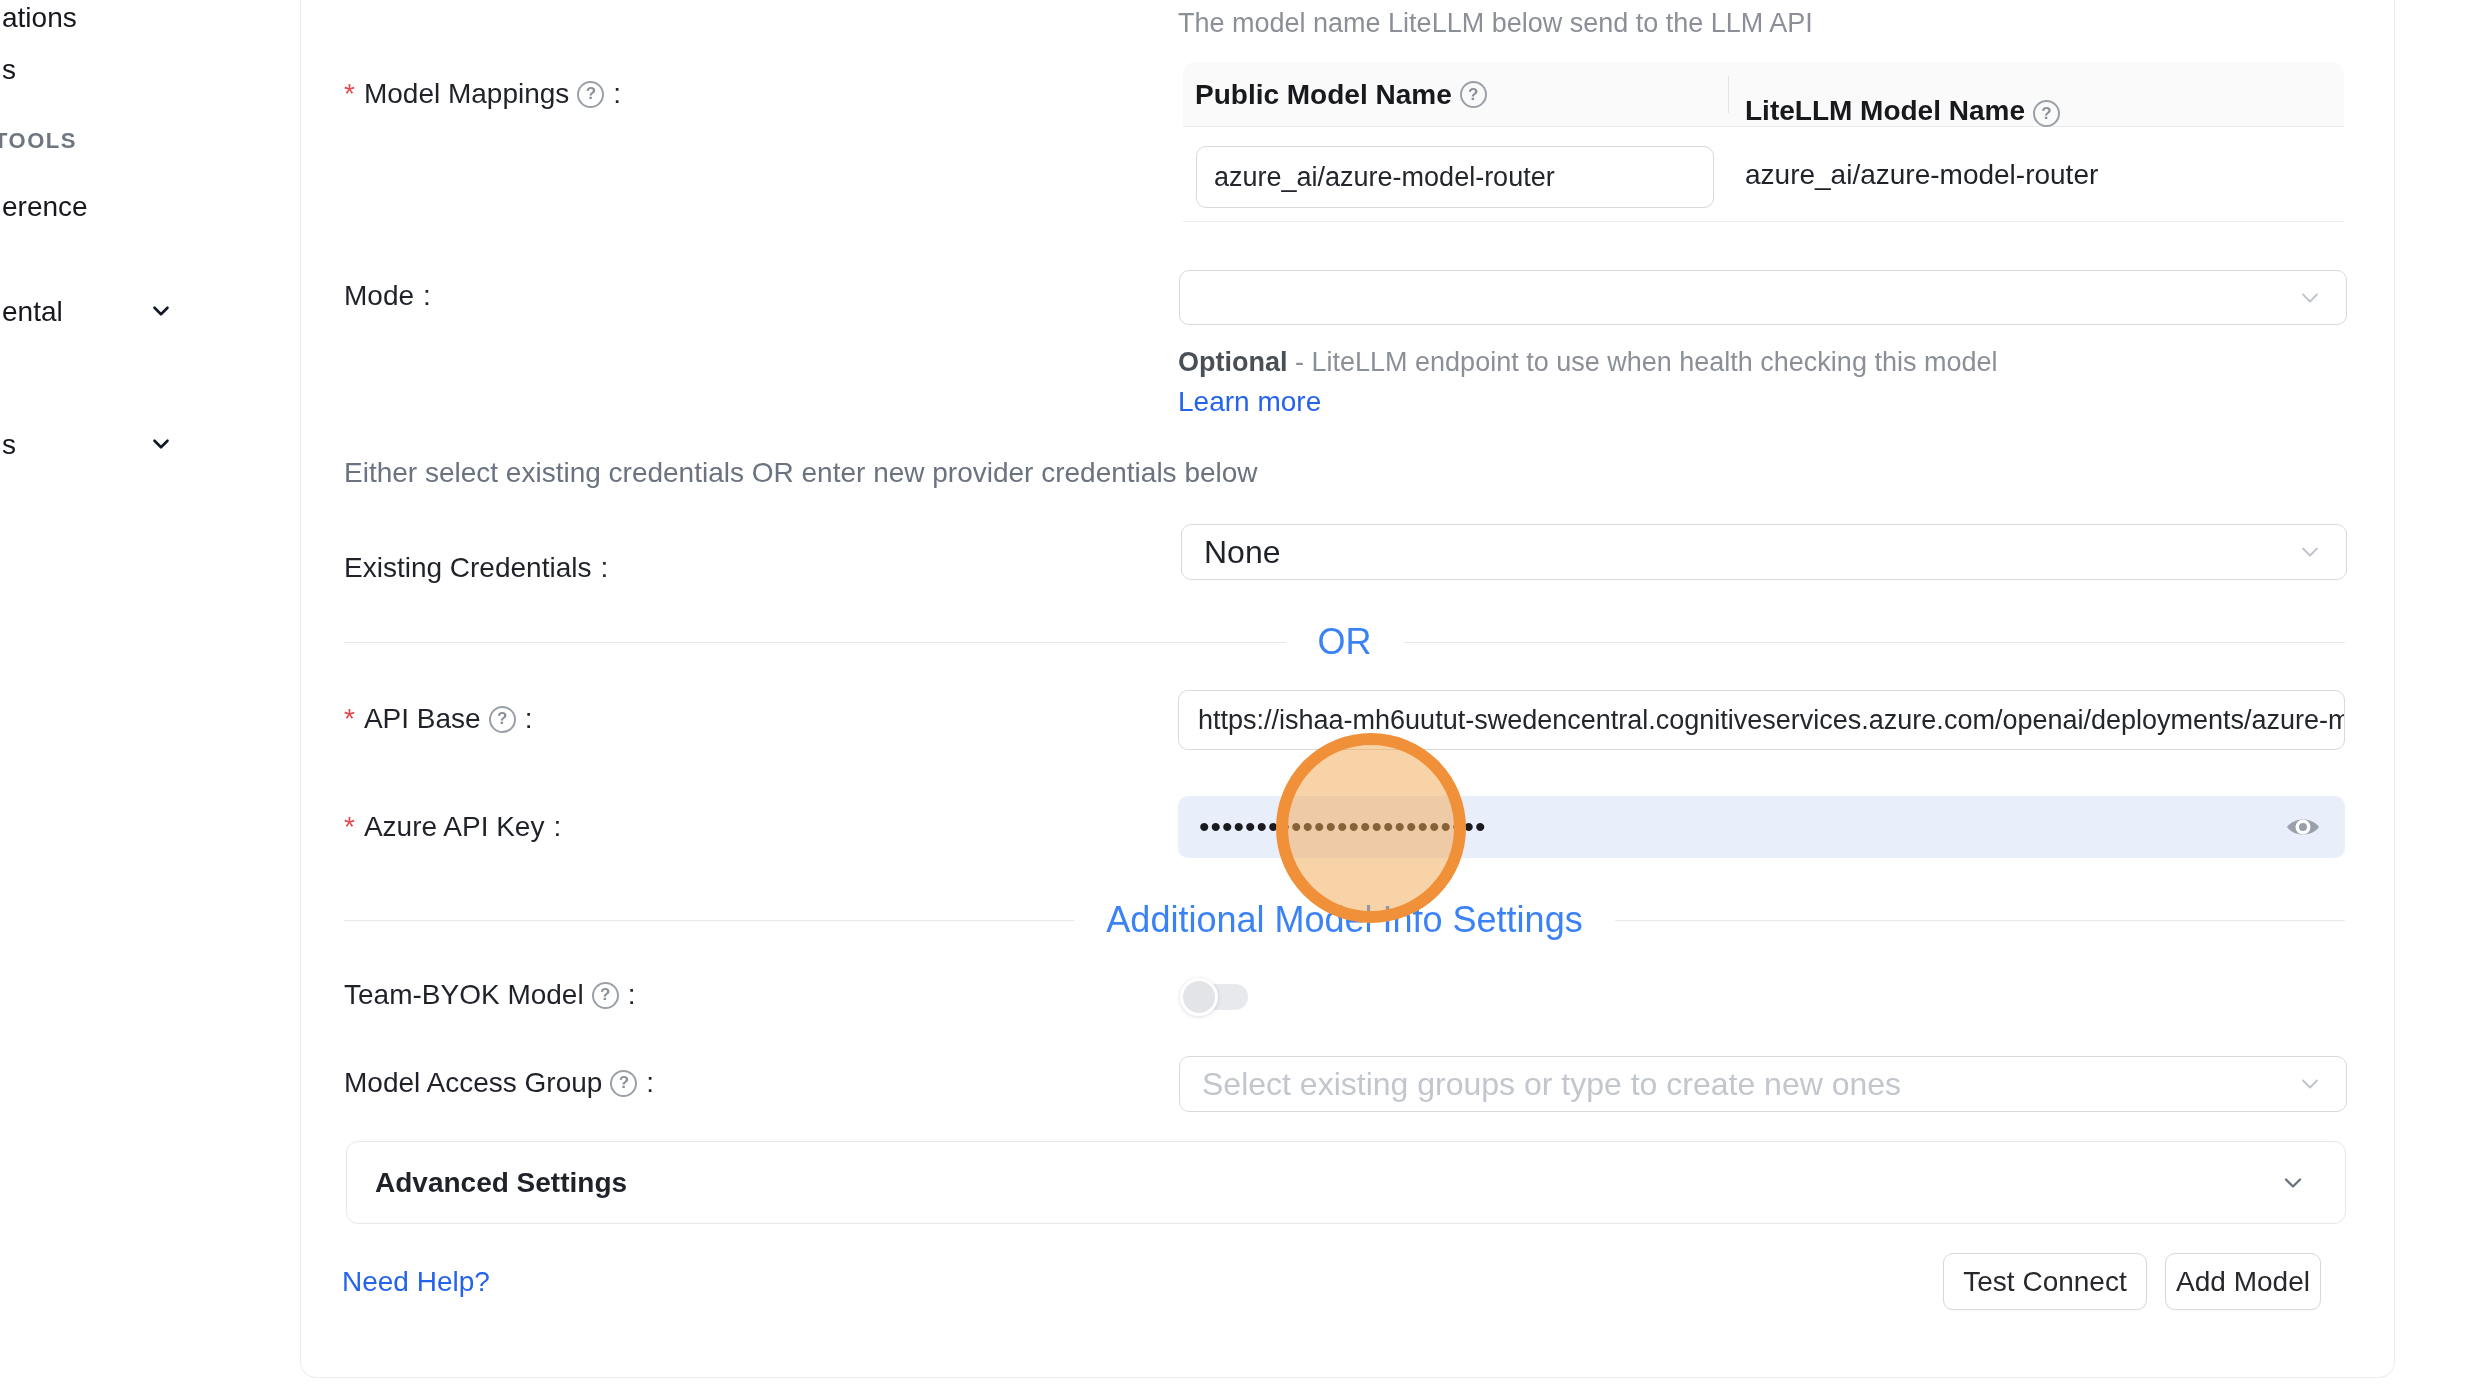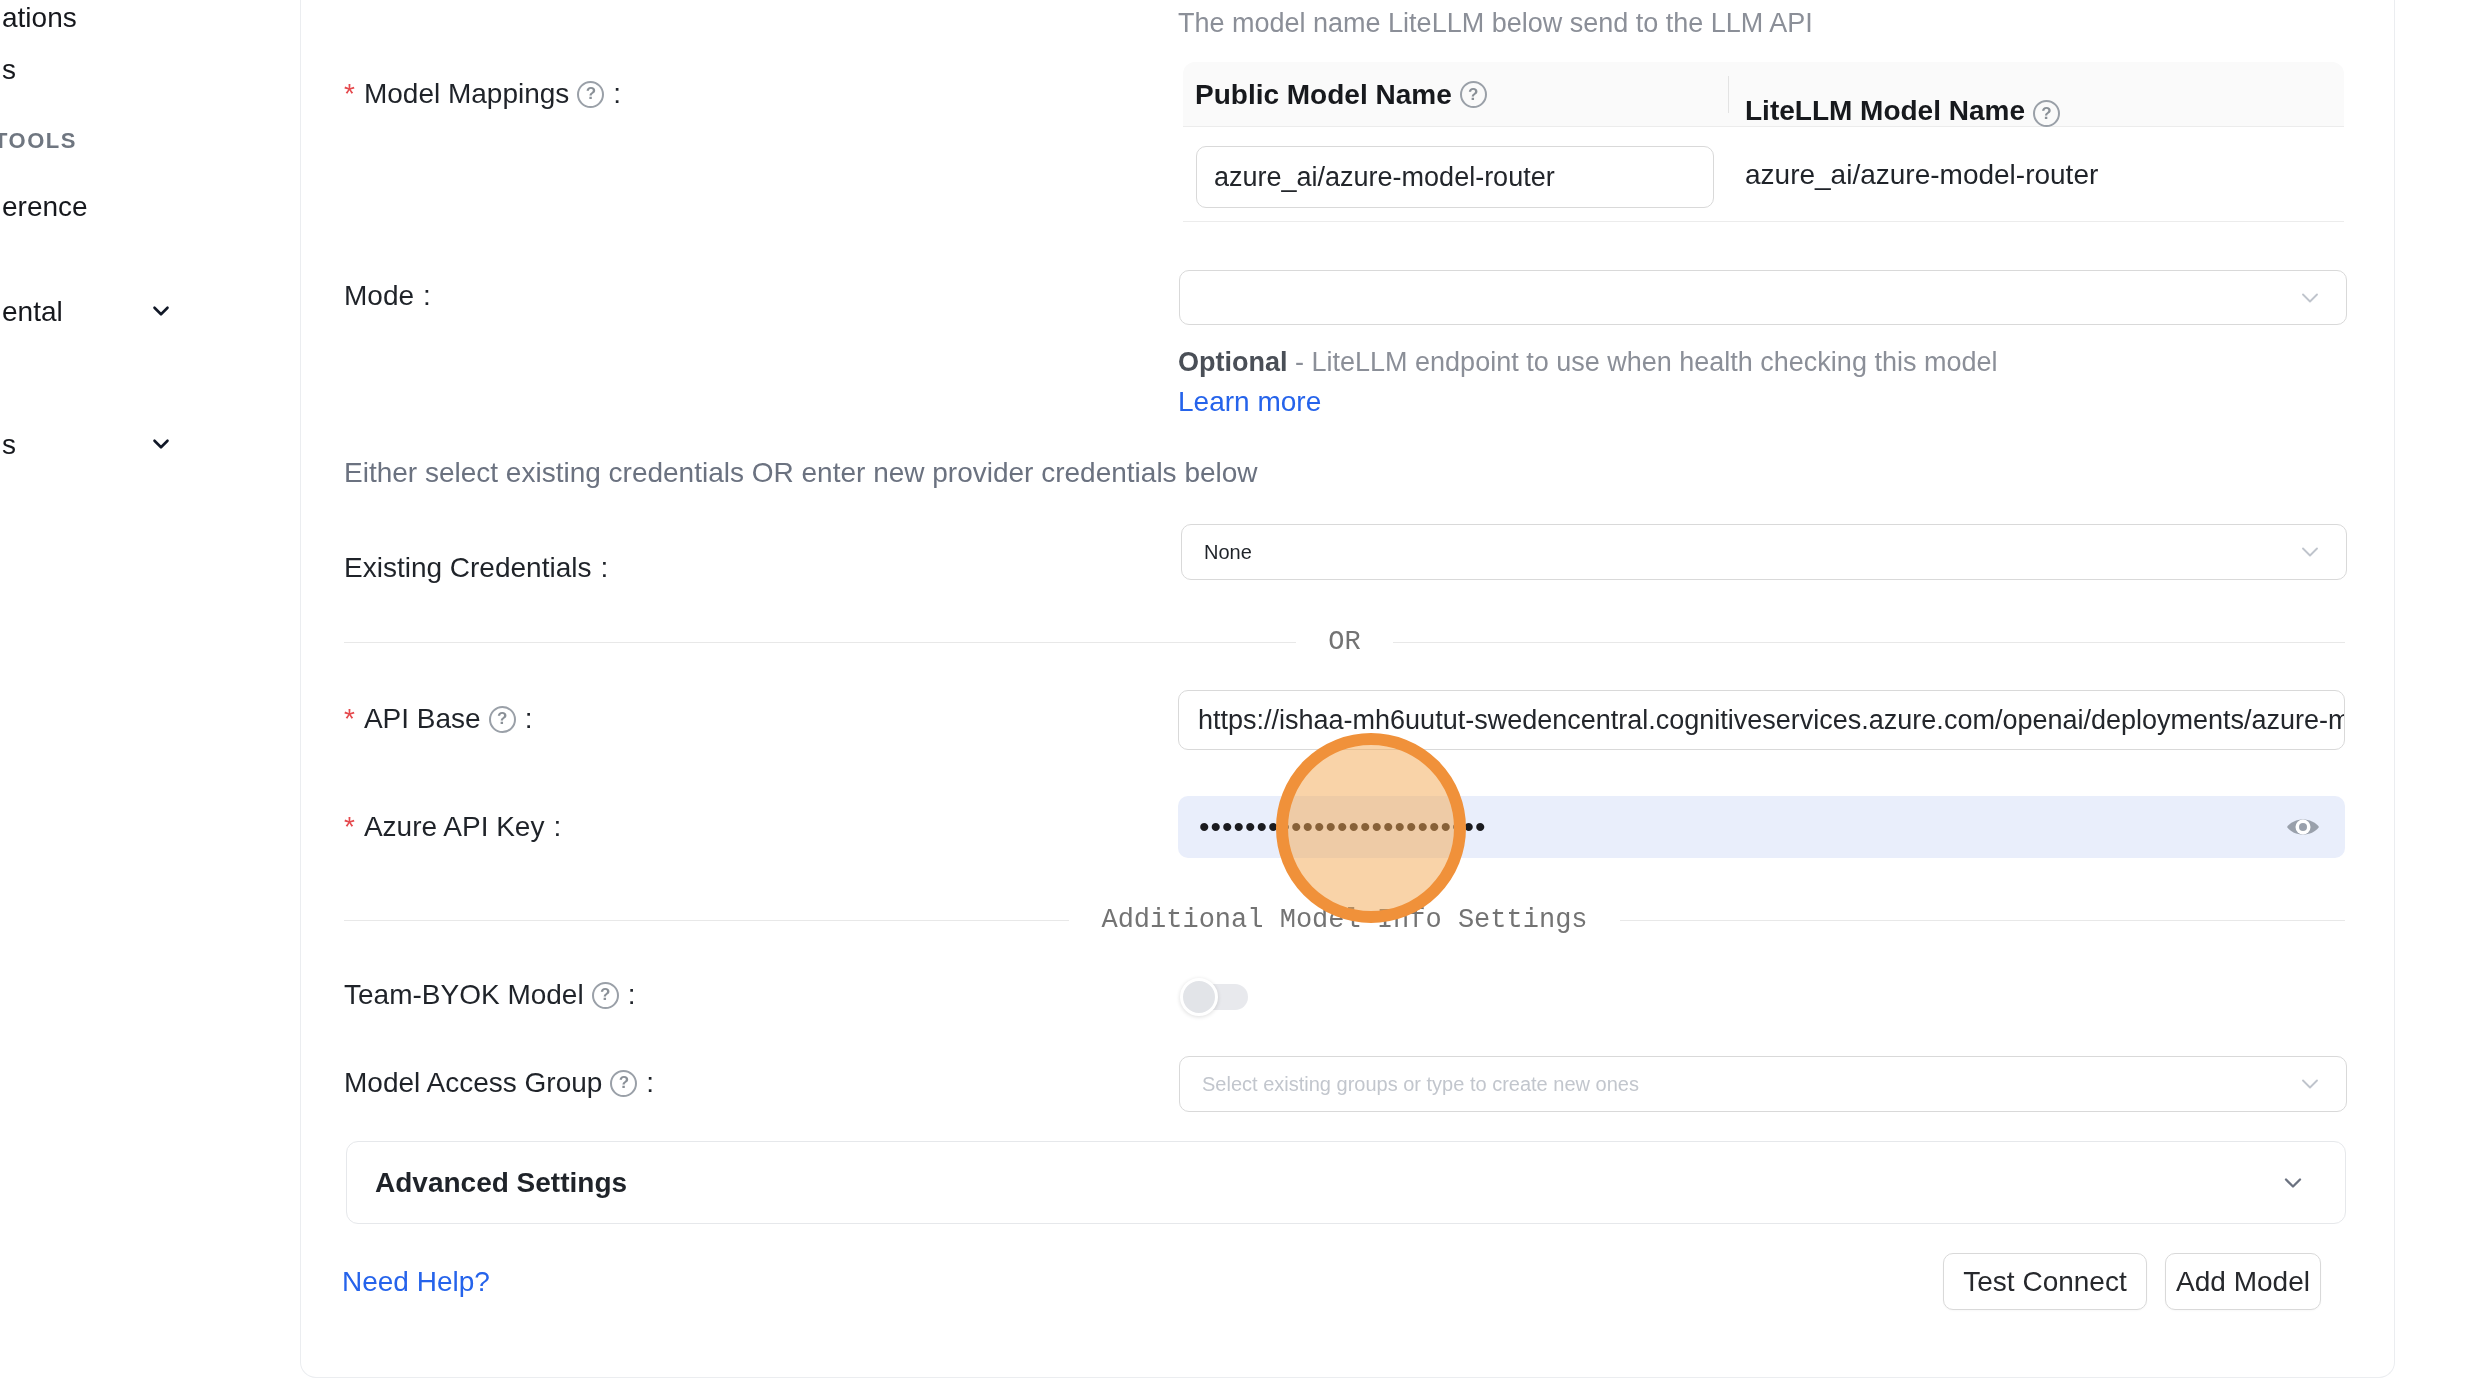--- a/index.html
+++ b/index.html
@@ -22,30 +22,30 @@
   
   .label-row { position:absolute; left:344px; height:40px; display:flex; align-items:center;
                font-size:28px; color:#1f2329; white-space:nowrap; }
   .req { color:#e5494d; margin-right:9px; font-size:28px; }
   .colon { margin-left:9px; }
   .qicon { width:27px; height:27px; border:2px solid #9aa0a8; border-radius:50%;
            color:#8a9097; font-size:17px; font-weight:700; display:inline-flex;
            align-items:center; justify-content:center; margin-left:8px; flex:0 0 auto; }
   .helper { font-size:27px; color:#8b8f98; white-space:nowrap; }
   .sel { position:absolute; background:#fff; border:1px solid #d9d9d9; border-radius:10px;
-         display:flex; align-items:center; font-size:20px; }
+         display:flex; align-items:center; font-size:32px; }
   .sel .sel-text { padding-left:22px; color:#1f2329; }
   .sel .placeholder { color:#c2c6cd; }
   .sel .chev { position:absolute; right:22px; top:50%; transform:translateY(-50%); }
   .tinput { position:absolute; background:#fff; border:1px solid #d9d9d9; border-radius:10px;
             display:flex; align-items:center; font-size:27px; color:#23262b;
             overflow:hidden; white-space:nowrap; }
   .divider { position:absolute; left:344px; width:2001px; height:40px; display:flex; align-items:center; }
   .divider .line { flex:1; height:1px; background:#e8e8e8; }
-  .divider .dtext { margin:0 32px; font-size:27px; color:#737373; white-space:nowrap;font-family:Liberation Mono, monospace; }
+  .divider .dtext { margin:0 32px; font-size:36px; color:#3b82f6; white-space:nowrap; }
 
   
   .mm-table { position:absolute; left:1183px; top:62px; width:1161px; }
   .mm-head { position:relative; height:65px; background:#fafafa; border-radius:12px 12px 0 0;
              border-bottom:1px solid #ececec; }
   .mm-th { position:absolute; top:0; height:65px; display:flex; align-items:center;
            font-size:28px; font-weight:700; color:#17191d; }
   .mm-sep { position:absolute; left:545px; top:14px; width:1px; height:37px; background:#e3e3e3; }
   .mm-body { position:relative; height:95px; border-bottom:1px solid #ececec; background:#fff; }
 

